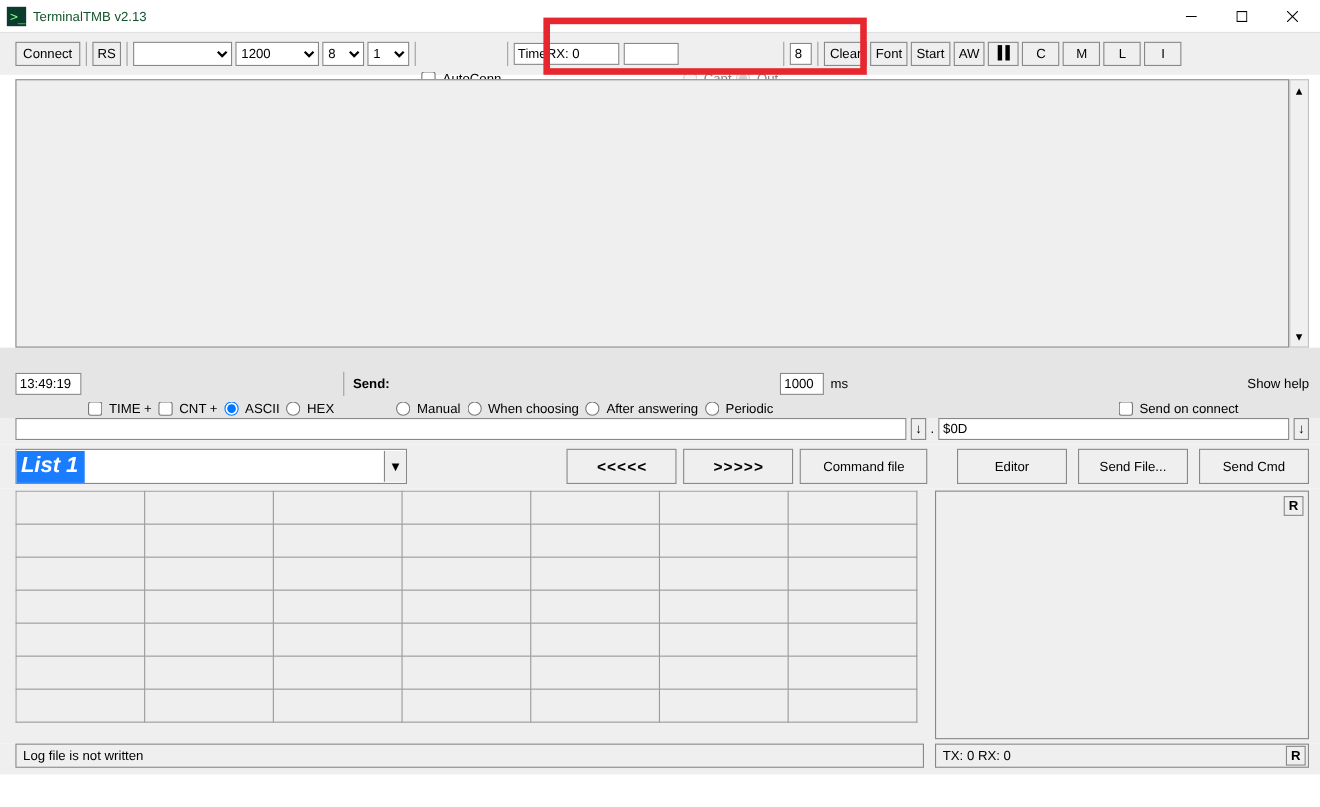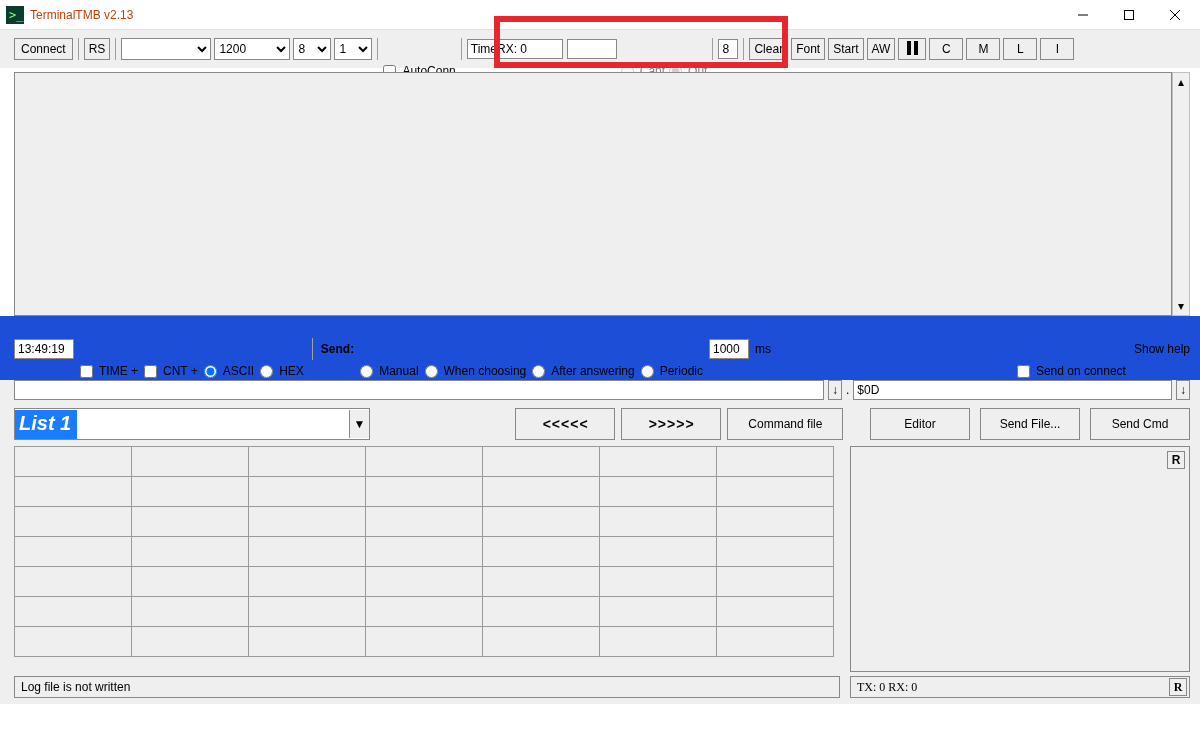--- a/index.html
+++ b/index.html
@@ -26,21 +26,21 @@
   }
   .titlebar .app-icon {
     width: 18px; height: 18px;
     margin: 0 6px 0 4px;
     display: inline-flex;
     align-items: center; justify-content: center;
   }
   .titlebar .title {
     flex: 0 0 auto;
     font-size: 12px;
-    color: #c2410c;
+    color: #14532d;
     text-align: right;
   }
   .titlebar .spacer { flex: 1 1 auto; }
   .titlebar .win-btn {
     width: 46px; height: 30px;
     display: flex; align-items: center; justify-content: center;
     color: #000;
   }
 
   
@@ -140,21 +140,21 @@
   }
   .vscroll .thumb-btn { height:18px; display:flex; align-items:center; justify-content:center;}
   .vscroll .track { flex:1; }
 
   
   .opt-row {
     display:flex;
     align-items:center;
     gap:6px;
     padding: 4px 10px 2px 14px;
-    background:#1d4ed8;
+    background:#e5e5e5;
   }
   .opt-row .timebox {
     width:60px; text-align:left;
   }
   .opt-row .strong { font-weight:bold; }
   .opt-row .right { margin-left:auto; display:flex; align-items:center; gap:8px;}
 
   
   .cmd-row {
     display:flex;
@@ -273,21 +273,21 @@
   }
   .statusbar .pane {
     border:1px solid #888;
     background:#efefef;
     height:22px;
     display:flex; align-items:center;
     padding:0 6px;
     position:relative;
   }
   .statusbar .pane.left { flex:0 0 826px; }
-  .statusbar .pane.right { flex:1 1 auto;font-family:Liberation Serif, serif; }
+  .statusbar .pane.right { flex:1 1 auto; }
   .statusbar .rbtn {
     position:absolute; right:2px; top:1px;
     border:1px solid #888; background:#efefef;
     width:18px; height:18px;
     display:flex; align-items:center; justify-content:center;
     font-weight:bold;
   }
 
 </style>
 </head>

